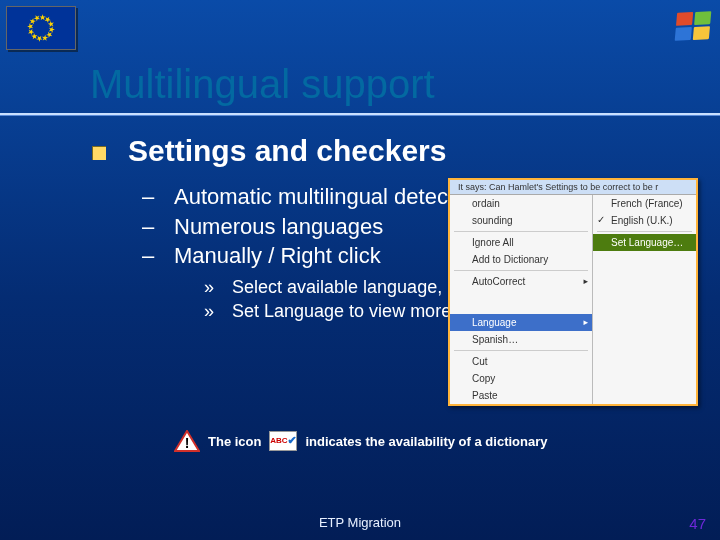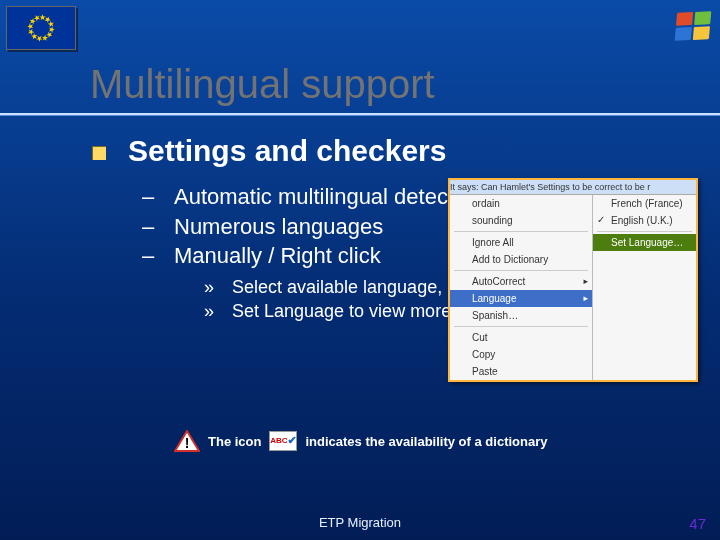--- a/index.html
+++ b/index.html
@@ -29,21 +29,21 @@
   .win-logo {
     width: 34px; height: 28px; display: grid; grid-template: 1fr 1fr / 1fr 1fr; gap:2px;
     transform: skewX(-8deg) rotate(-3deg);
     margin-top:6px;
   }
   .win-logo div { border-radius:1px; }
   .wl-r{background:#e04b2a} .wl-g{background:#6fbf3c} .wl-b{background:#2d74d7} .wl-y{background:#f6c53b}
 
   .title-wrap { padding: 12px 0 0 90px; }
   .title {
-    font-size: 40px; color: #737373; font-weight: 400;
+    font-size: 40px; color: #0369a1; font-weight: 400;
     font-family: Arial, sans-serif;
   }
   .rule {
     height: 3px; background: #c9e0ff; margin: 6px 0 0 0;
     border-bottom:1px solid #5a8bd8;
   }
 
   .content { padding: 18px 20px 0 120px; position: relative; }
   .h2-line { display:flex; align-items:flex-start; gap:22px; margin-left:-28px; }
   .sq-bullet { width:14px; height:14px; background:#ffd966; margin-top:12px; box-shadow:1px 1px 0 #7a6a20 inset;}
@@ -56,27 +56,27 @@
   .subsub { margin: 4px 0 0 84px; font-size:18px; }
   .subsub-row { display:flex; gap:14px; line-height:1.35; }
   .raquo { width:14px; }
 
   .menu-shot {
     position:absolute; right:22px; top:62px;
     width:250px; border:2px solid #ffb43a; background:#efefef;
     box-shadow:2px 2px 4px rgba(0,0,0,.5);
   }
   .menu-shot .bar {
-    background:#cddff6; font-size:9px; color:#333; padding:2px 0;
+    background:#cddff6; font-size:9px; color:#333; padding:2px 8px;
     border-bottom:1px solid #aaa;
   }
   .menu-cols { display:flex; }
   .m-left { width:142px; background:#f6f6f6; font-size:10px; color:#333; }
   .m-item { padding:3px 6px 3px 22px; border-bottom:0; position:relative; }
-  .m-item.hi { background:#3d6fc9; color:#fff; }
+  .m-item.hi { background:#3d6fc9; color:#fff;margin-top:24px; }
   .m-item .arw { position:absolute; right:4px; top:3px; font-size:9px;}
   .m-sep { height:1px; background:#ccc; margin:2px 4px; }
   .m-right { flex:1; background:#f6f6f6; border-left:1px solid #bbb; font-size:10px; color:#333;}
   .m-right .m-item { padding-left:18px; }
   .m-right .chk::before { content:"✓"; position:absolute; left:4px; top:2px; }
   .m-right .sel { background:#4d7c0f; color:#fff; }
 
   .note-row {
     position:absolute; left:174px; top:430px;
     display:flex; align-items:center; gap:8px;

